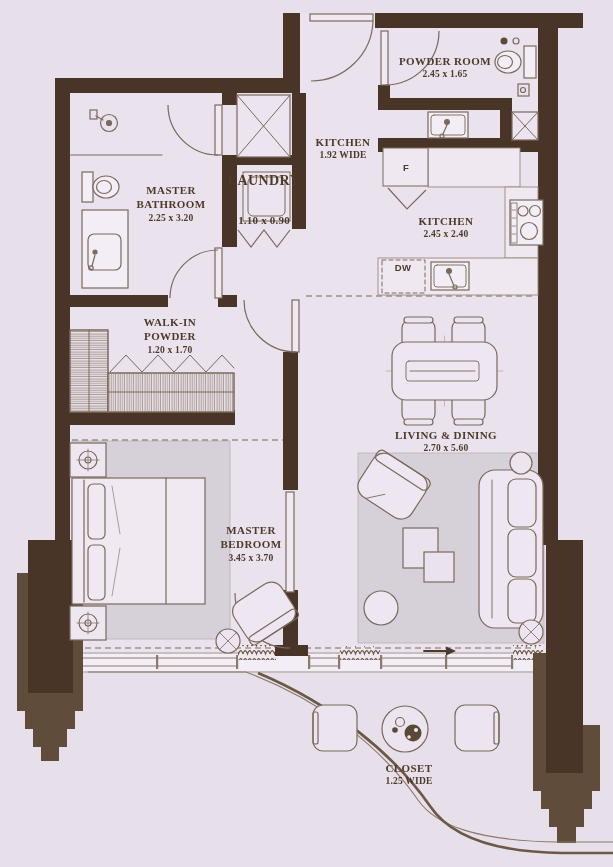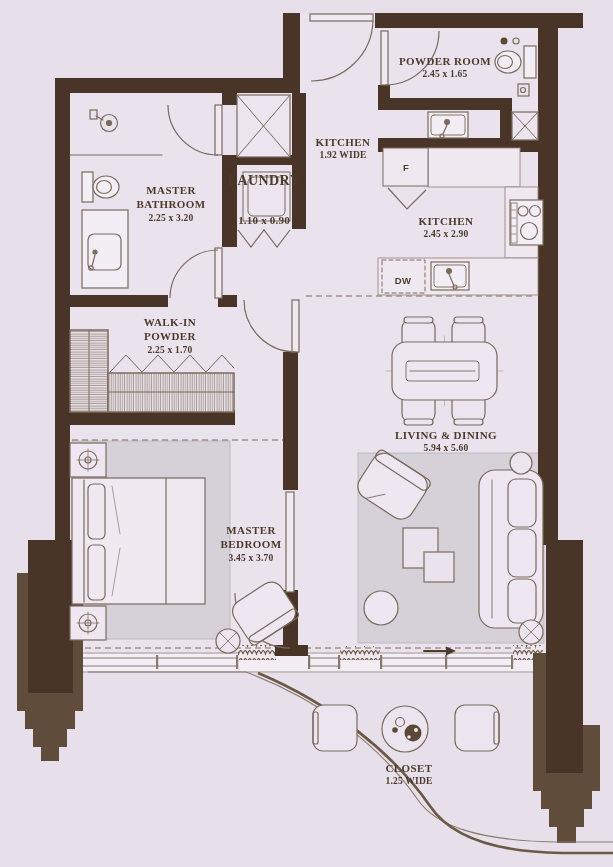--- a/index.html
+++ b/index.html
@@ -342,37 +342,37 @@
   <div class="nm">LAUNDRY</div>
   <div class="dm">1.10 x 0.90</div>
 </div>
 <div class="lbl" style="left:171px;top:203px">
   <div class="nm">MASTER
 BATHROOM</div>
   <div class="dm">2.25 x 3.20</div>
 </div>
 <div class="lbl" style="left:446px;top:227px">
   <div class="nm">KITCHEN</div>
-  <div class="dm">2.45 x 2.90</div>
+  <div class="dm">2.45 x 2.40</div>
 </div>
 <div class="lbl" style="left:170px;top:335px">
   <div class="nm">WALK-IN
 POWDER</div>
-  <div class="dm">2.25 x 1.70</div>
+  <div class="dm">1.20 x 1.70</div>
 </div>
 <div class="lbl" style="left:446px;top:441px">
   <div class="nm">LIVING &amp; DINING</div>
-  <div class="dm">5.94 x 5.60</div>
+  <div class="dm">2.70 x 5.60</div>
 </div>
 <div class="lbl" style="left:251px;top:543px">
   <div class="nm">MASTER
 BEDROOM</div>
   <div class="dm">3.45 x 3.70</div>
 </div>
 <div class="lbl" style="left:409px;top:774px">
   <div class="nm">CLOSET</div>
   <div class="dm">1.25 WIDE</div>
 </div>
 
 <div class="app" style="left:406px;top:167px">F</div>
-<div class="app" style="left:403px;top:280px">DW</div>
+<div class="app" style="left:403px;top:267px">DW</div>
 
 </div>
 
 </body></html>

